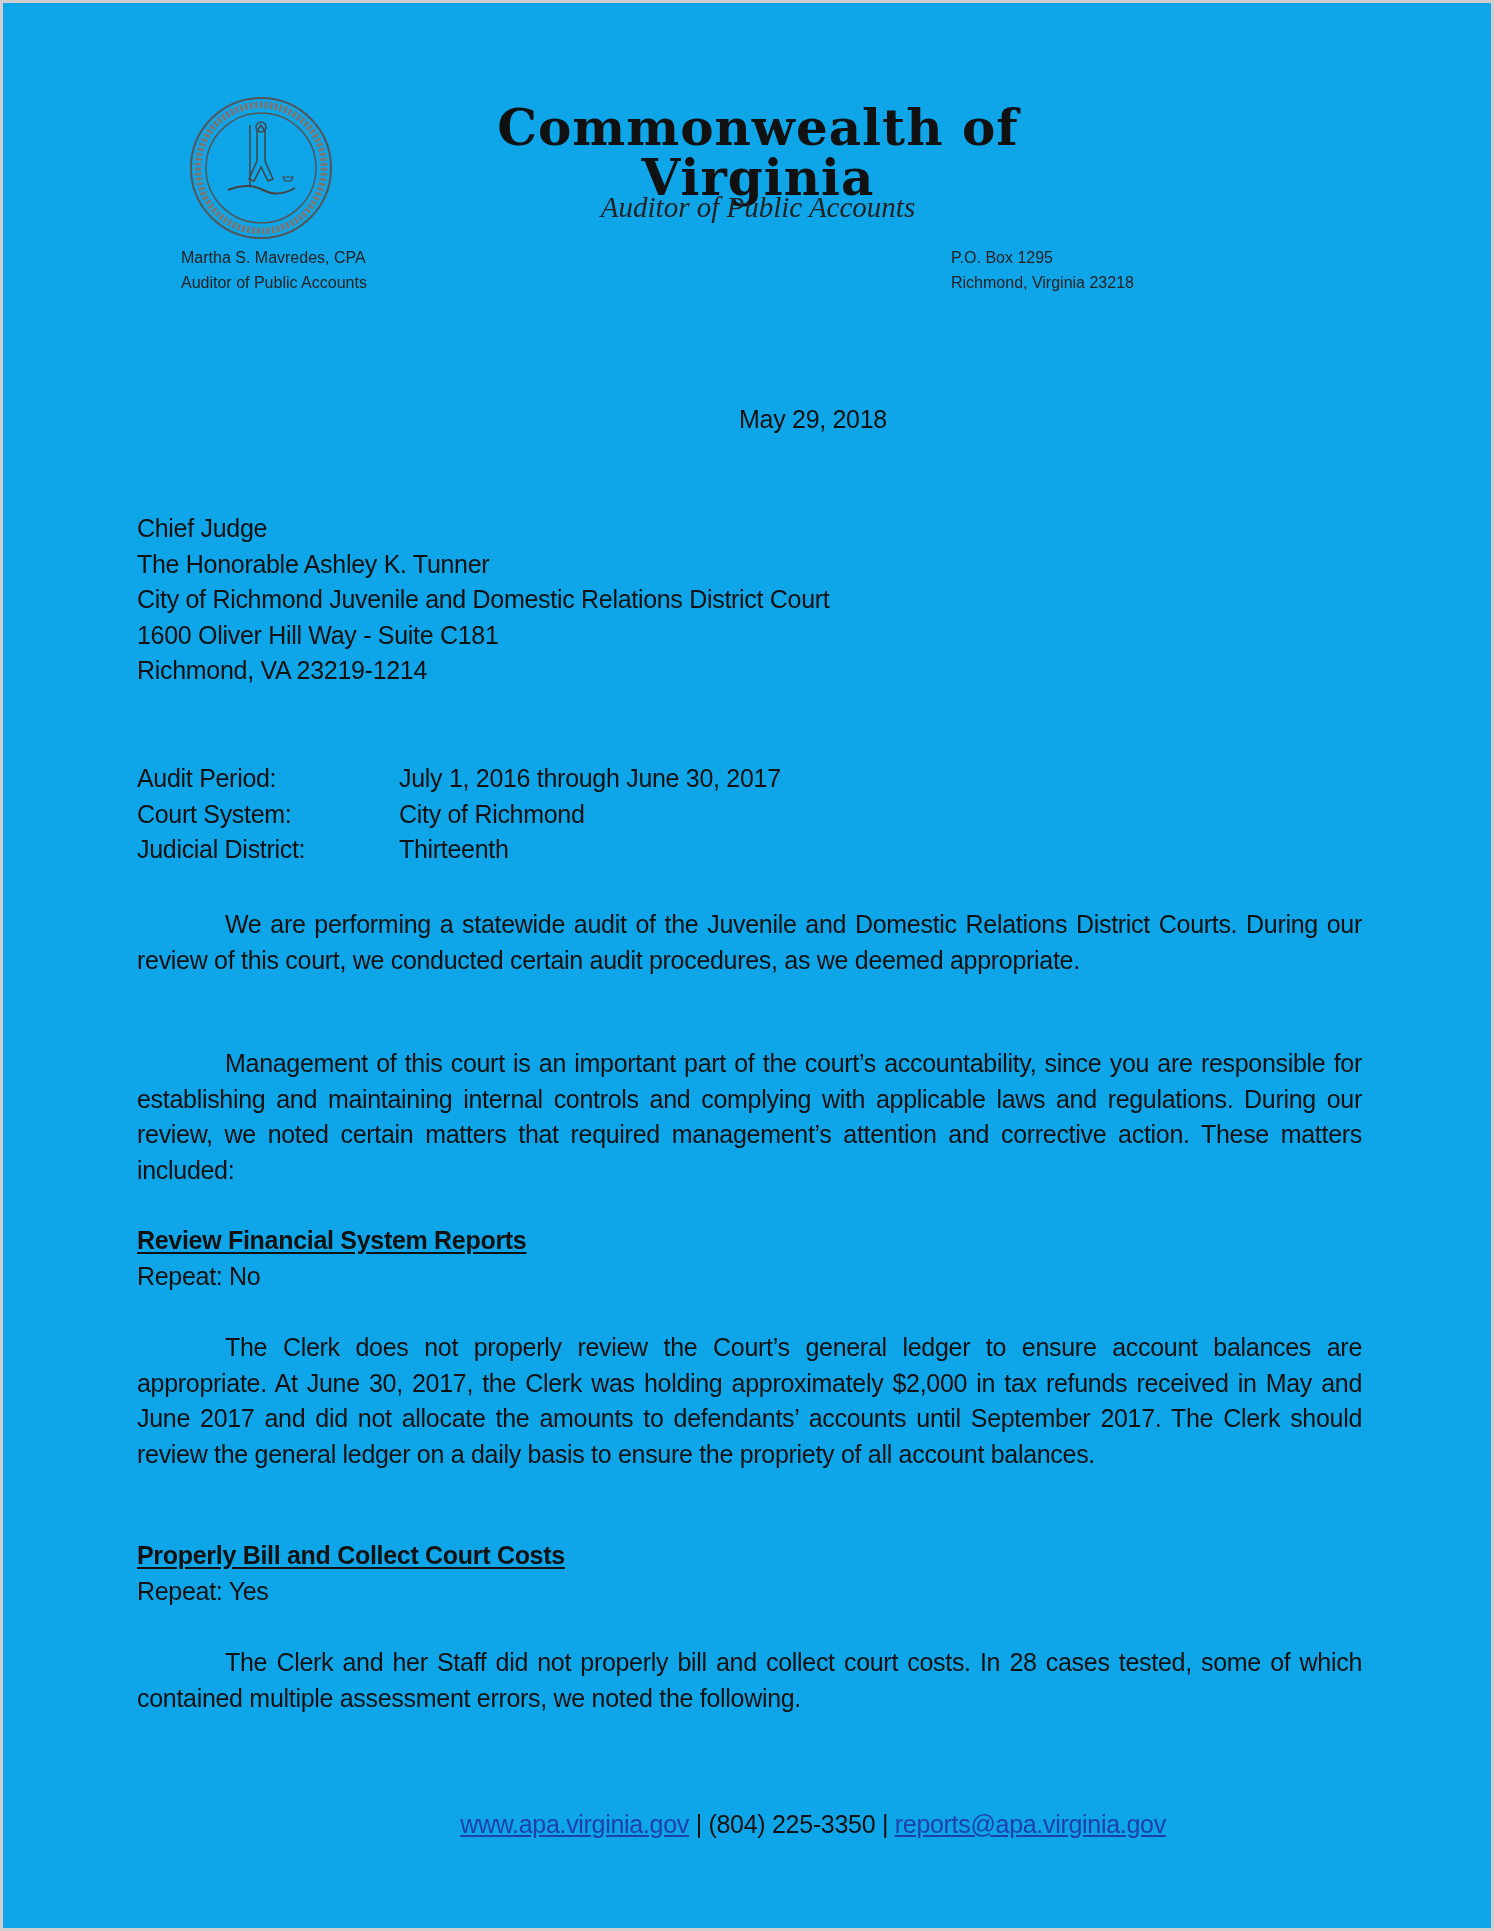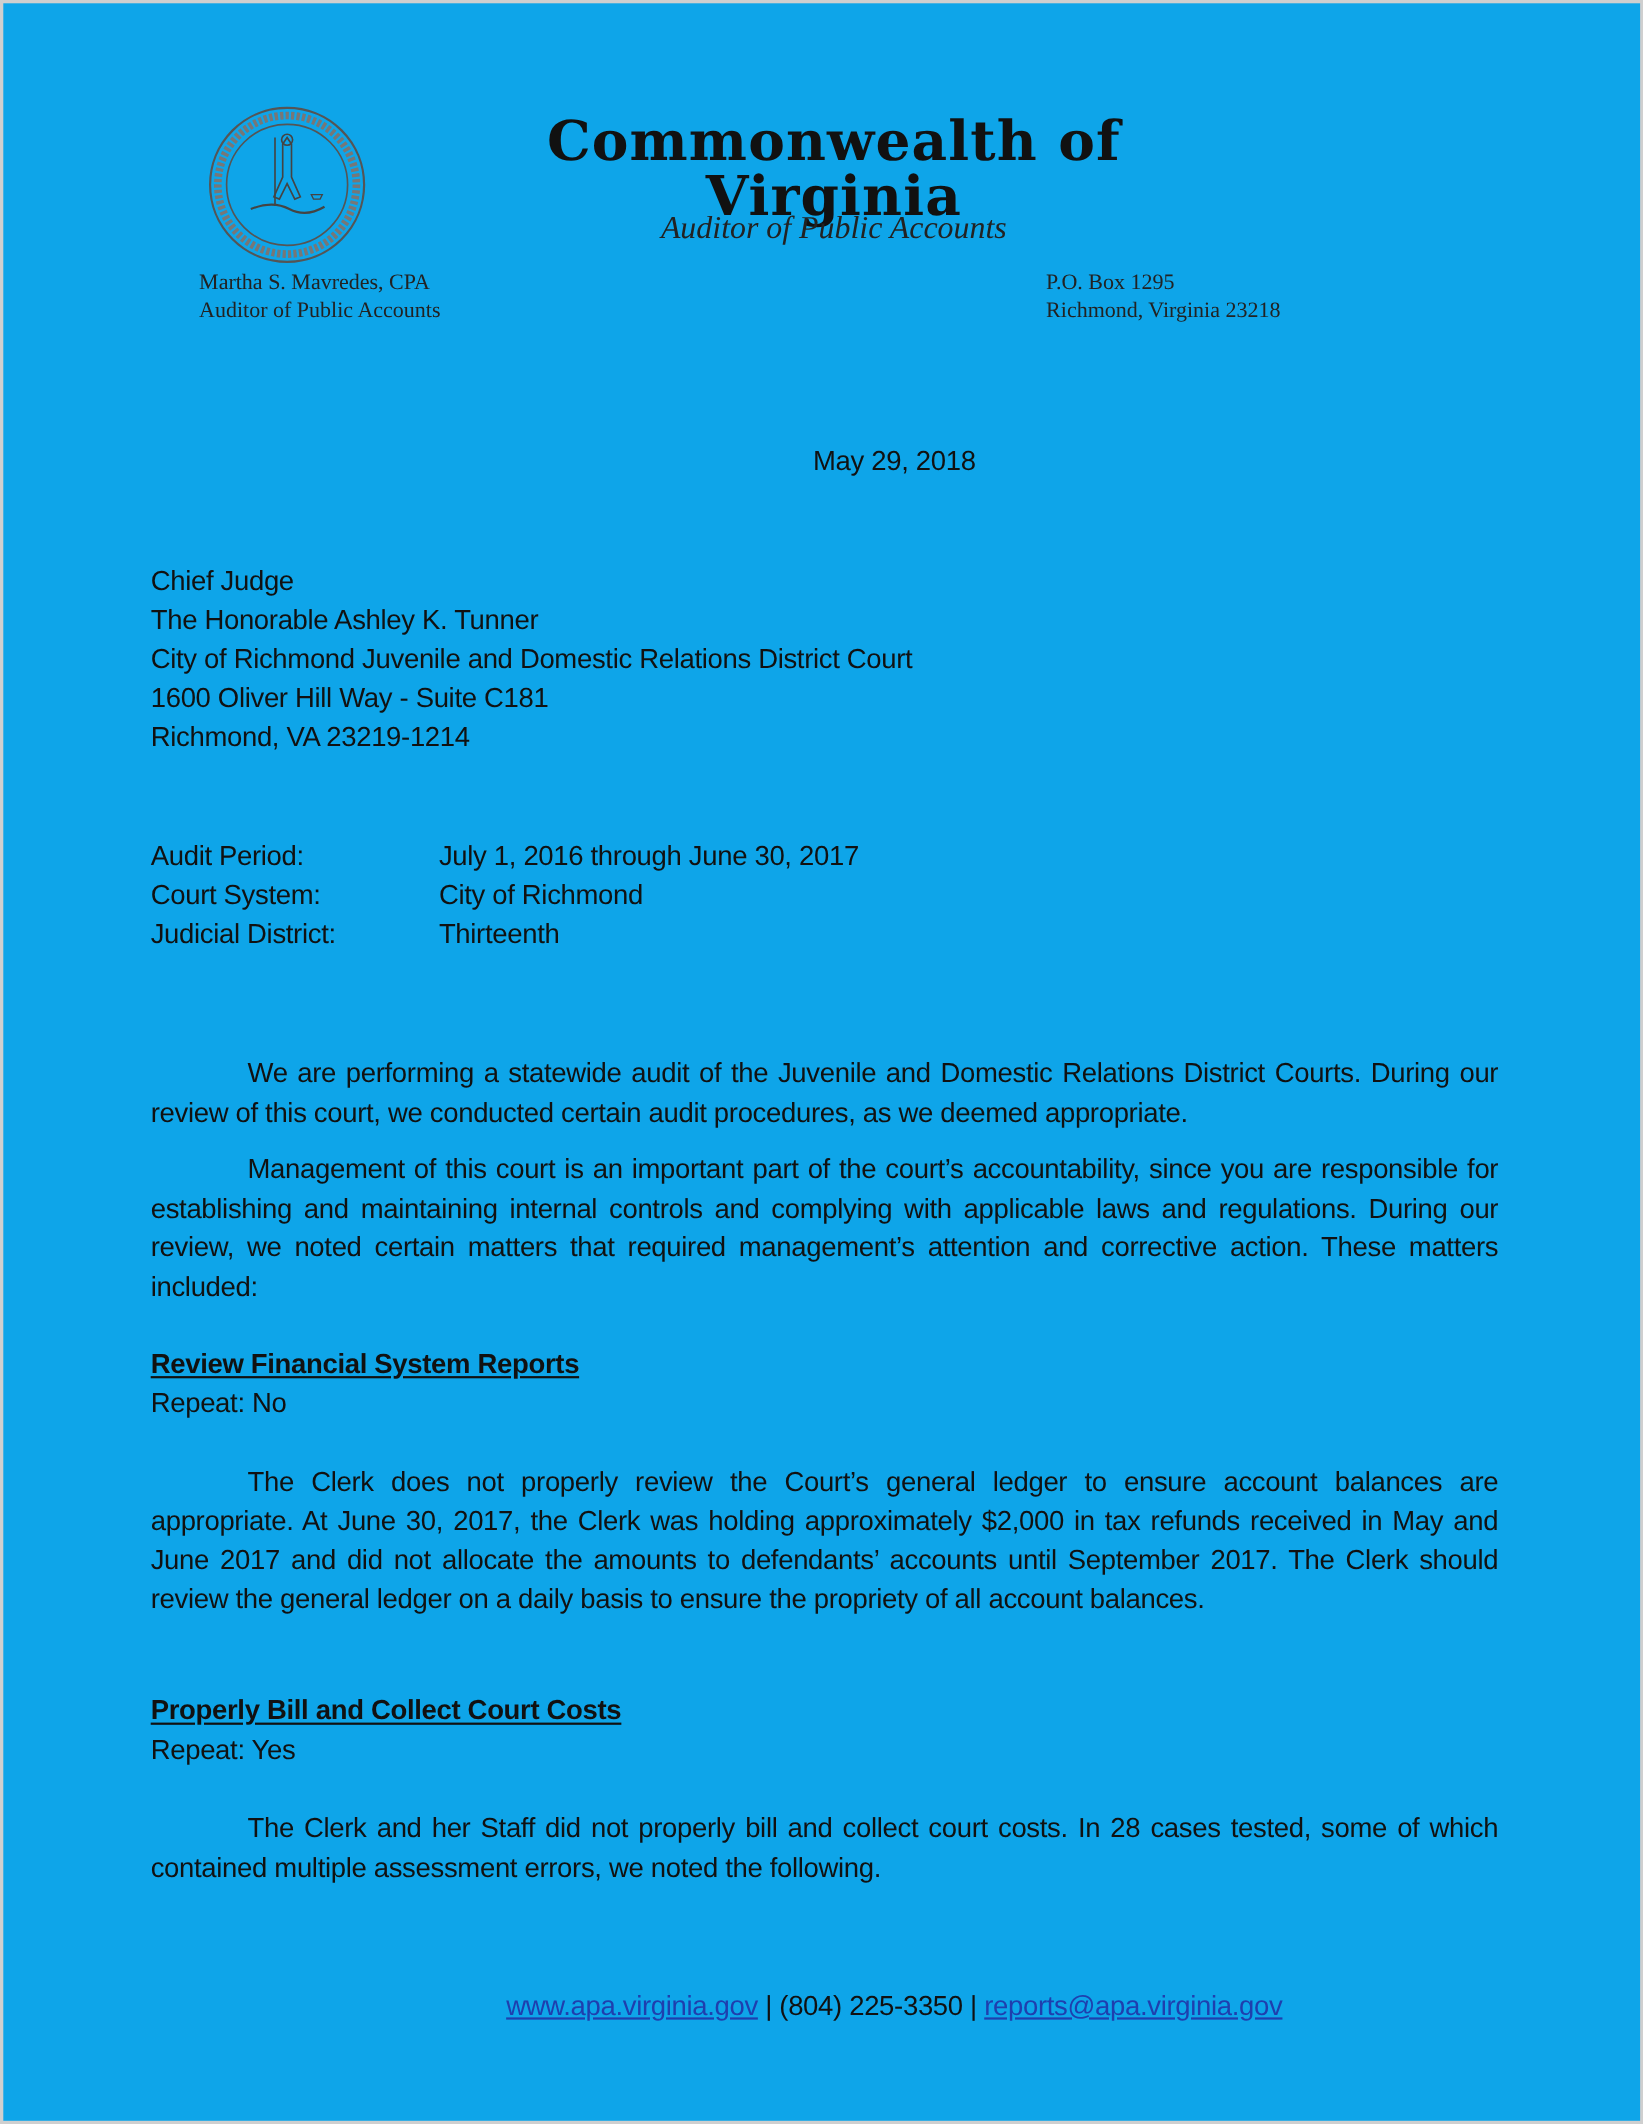--- a/index.html
+++ b/index.html
@@ -47,22 +47,22 @@
       width: 650px;
       text-align: center;
       font-family: "Liberation Serif", serif;
       font-style: italic;
       font-size: 29px;
       color: #222;
     }
     .header-left, .header-right {
       position: absolute;
       top: 242px;
-      font-family: Liberation Serif, serif;
-      font-size: 20px;
+      font-family: Liberation Sans, sans-serif;
+      font-size: 16px;
       line-height: 25px;
       color: #222;
     }
     .header-left { left: 178px; }
     .header-right { left: 948px; width: 316px; text-align: left; }
 
     
     .body-text {
       font-family: "Liberation Sans", "DejaVu Sans", sans-serif;
       font-size: 25px;
@@ -89,21 +89,21 @@
     .meta-row { display: flex; white-space: nowrap; }
     .meta-label { width: 262px; }
     .para {
       position: absolute;
       left: 134px;
       width: 1225px;
       line-height: 35.5px;
       text-align: justify;
       text-indent: 88px;
     }
-    .p1 { top: 956px; }
+    .p1 { top: 904px; }
     .p2 { top: 1043px; }
     .heading {
       position: absolute;
       left: 134px;
       font-weight: bold;
       text-decoration: underline;
       text-underline-offset: 3px;
       line-height: 35.5px;
     }
     .h1 { top: 1220px; }

